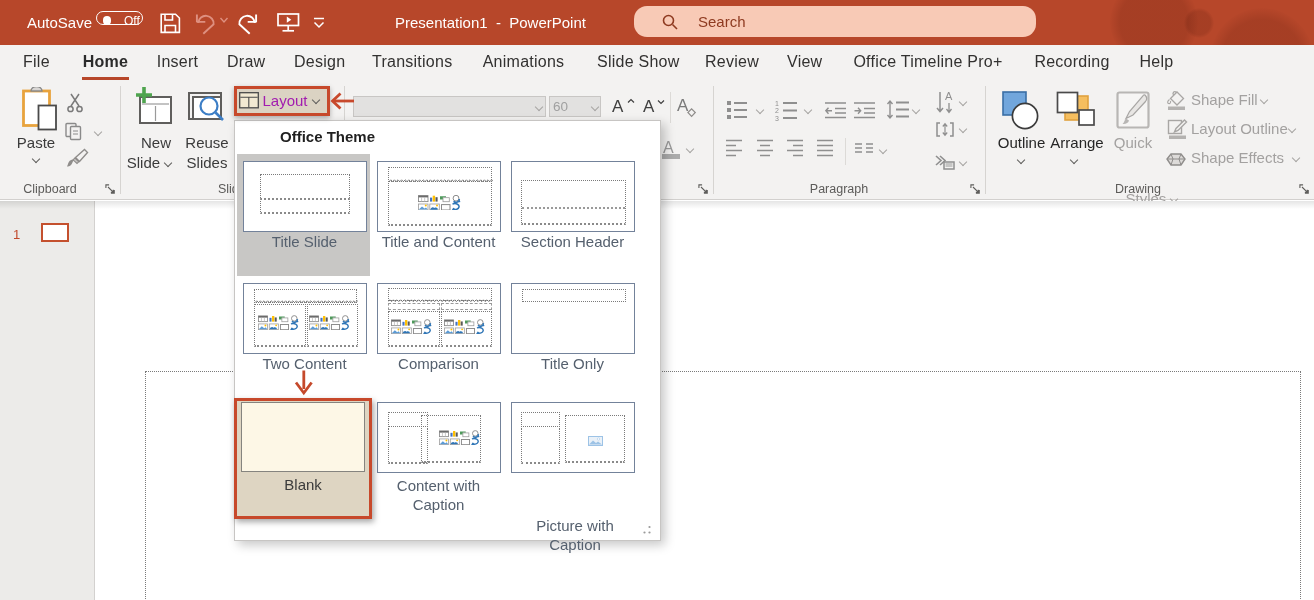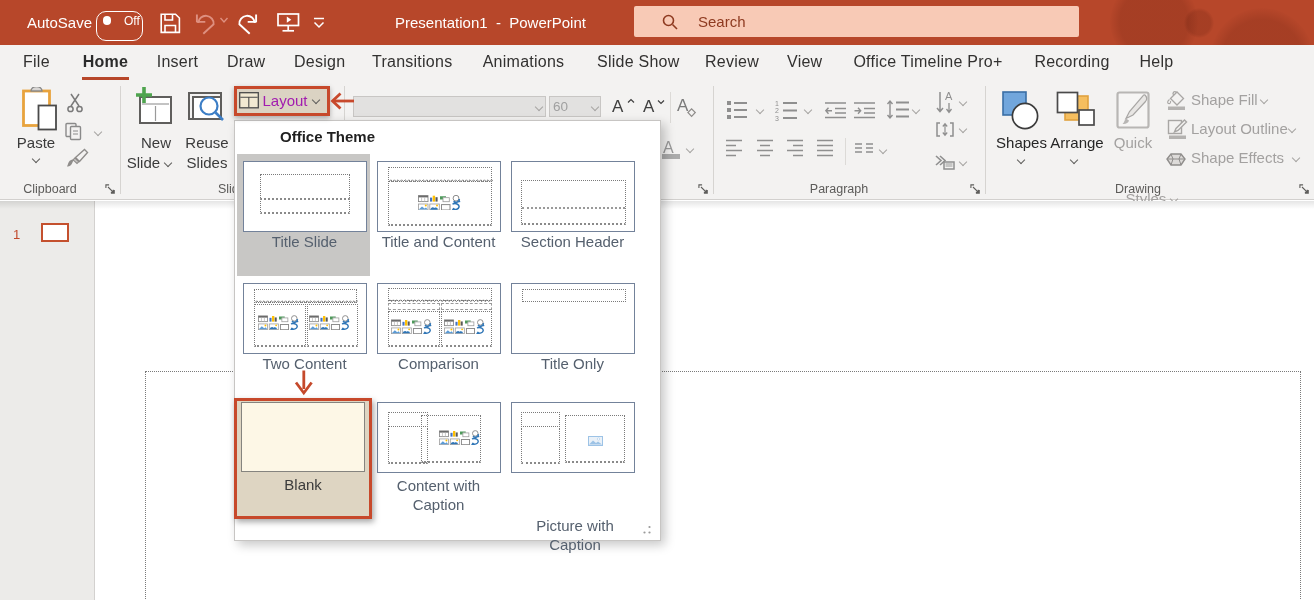--- a/index.html
+++ b/index.html
@@ -3,24 +3,24 @@
 <meta charset="utf-8">
 <style>
   * { margin:0; padding:0; box-sizing:border-box; }
   html,body { width:1314px; height:600px; overflow:hidden; }
   #app { position:relative; width:1314px; height:600px; font-family:"Liberation Sans", sans-serif; background:#fff; }
   .abs { position:absolute; }
   
   #titlebar { position:absolute; left:0; top:0; width:1314px; height:45px; background:#B7472A; overflow:hidden; }
   .blob { position:absolute; border-radius:50%; background:radial-gradient(circle, rgba(60,10,0,0.14) 55%, rgba(60,10,0,0) 72%); }
   #titlebar .wtxt { position:absolute; color:#fff; font-size:15px; line-height:45px; height:45px; }
-  #toggle { position:absolute; left:96px; top:11px; width:47px; height:30px; border:1.5px solid #fff; border-radius:10px; }
+  #toggle { position:absolute; left:96px; top:11px; width:47px; height:14px; border:1.5px solid #fff; border-radius:10px; }
   #toggle .dot { position:absolute; left:5.5px; top:4px; width:8.5px; height:8.5px; border-radius:50%; background:#fff; }
   #toggle .off { position:absolute; left:27px; top:1.5px; color:#fff; font-size:12px; }
-  #search { position:absolute; left:634px; top:6px; width:445px; height:31px; background:#F8CAB6; border-radius:2px; }
+  #search { position:absolute; left:634px; top:6px; width:402px; height:31px; background:#F8CAB6; border-radius:13px; }
   #search .stxt { position:absolute; left:64px; top:7px; color:#8E3A20; font-size:15px; }
   
   #tabs { position:absolute; left:0; top:45px; width:1314px; height:35px; background:#F3F2F1; }
   .tab { position:absolute; top:0; height:35px; line-height:33px; font-size:16px; color:#323130; text-align:center; white-space:nowrap; letter-spacing:0.25px; }
   #hometab { font-weight:700; color:#2b2b2b; }
   #homeline { position:absolute; left:82px; top:31.5px; width:47px; height:3px; background:#B7472A; }
   
   #ribbon { position:absolute; left:0; top:80px; width:1314px; height:120px; background:#F3F2F1; border-bottom:1px solid #D2D0CE; }
   .glabel { position:absolute; font-size:12.5px; color:#5C5B59; text-align:center; top:102px; }
   .vsep { position:absolute; top:6px; height:108px; width:1px; background:#D6D4D1; }
@@ -258,21 +258,21 @@
     <div class="glabel" style="left:789px; width:100px;">Paragraph</div>
     <svg class="launch" style="left:970px; top:104px;" viewBox="0 0 11 11" fill="none" stroke="#5e5d5b" stroke-width="1.2">
       <path d="M1 4.5 V1 H4.5 M10.2 6.5 V10.2 H6.5 M3.3 3.3 L9.3 9.3 M9.1 6.4 V9.1 H6.4"></path>
     </svg>
     <div class="vsep" style="left:985px;"></div>
 
     <svg class="abs" style="left:1001px; top:10px;" width="40" height="42" viewBox="0 0 40 42">
       <rect x="2" y="2" width="23" height="23" fill="#71A6DC" stroke="#3A6EA5" stroke-width="1.6"></rect>
       <circle cx="24" cy="26" r="12.6" fill="#fff" stroke="#3b3b3b" stroke-width="1.7"></circle>
     </svg>
-    <div class="btxt" style="left:986px; top:54px; width:71px; color:#262626;">Shapes</div>
+    <div class="btxt" style="left:986px; top:54px; width:71px; color:#262626;">Outline</div>
     <span class="chev" style="position:absolute; left:1018px; top:77px;"></span>
     <svg class="abs" style="left:1055px; top:10px;" width="42" height="40" viewBox="0 0 42 40">
       <rect x="10" y="6" width="23" height="24" fill="#F5BE5F" stroke="#E0A23F" stroke-width="1.6"></rect>
       <rect x="2.5" y="2.5" width="20" height="20" fill="#fff" stroke="#4a4a4a" stroke-width="1.7"></rect>
       <rect x="24" y="20" width="15" height="15" fill="#fff" stroke="#4a4a4a" stroke-width="1.7"></rect>
     </svg>
     <div class="btxt" style="left:1042px; top:54px; width:70px; color:#262626;">Arrange</div>
     <span class="chev" style="position:absolute; left:1071px; top:77px;"></span>
     <svg class="abs" style="left:1116px; top:11px;" width="34" height="38" viewBox="0 0 34 38" fill="none">
       <rect x="1.5" y="1.5" width="31" height="35" rx="2" stroke="#B8B6B4" stroke-width="2.2" fill="#F6F5F4"></rect>

